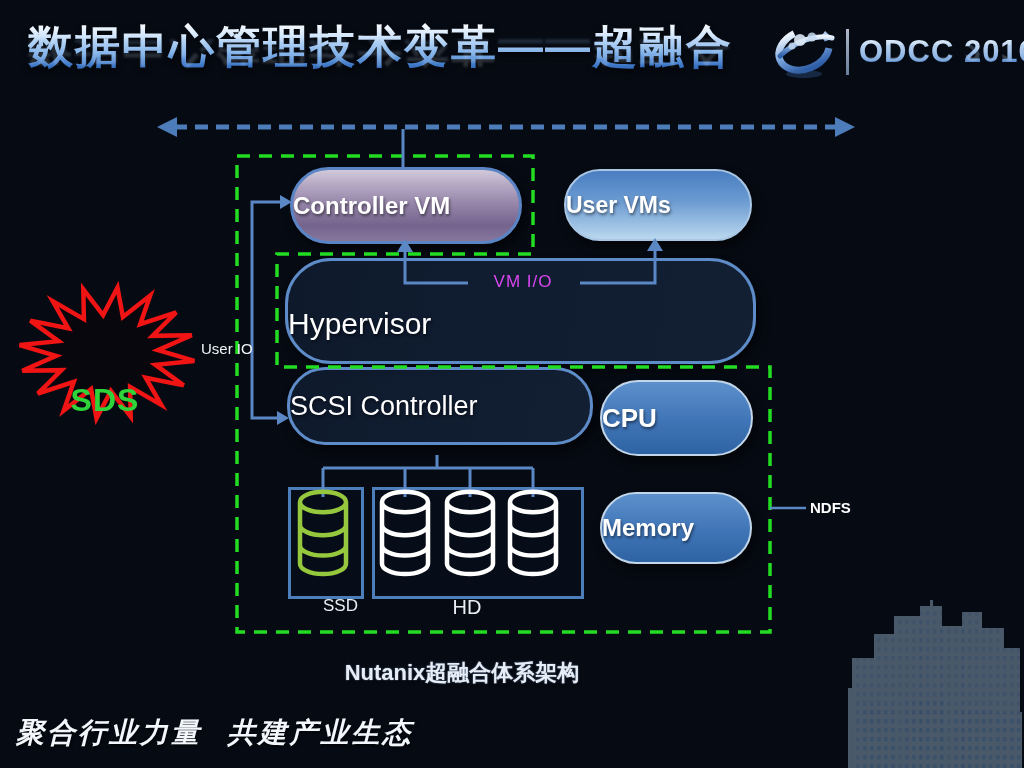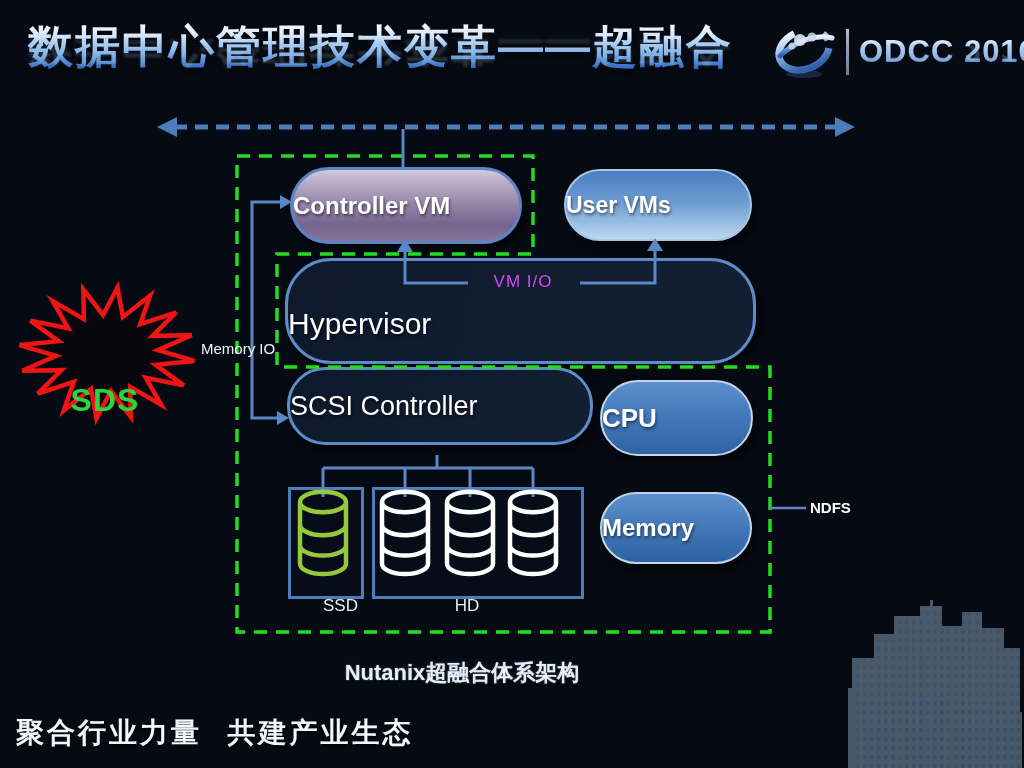--- a/index.html
+++ b/index.html
@@ -74,25 +74,25 @@
   }
   .disk-enclosure{position:absolute;border:3px solid #4c7fba;background:rgba(10,22,42,0.25);z-index:3;}
   .ssd-enclosure{left:288px;top:487px;width:70px;height:106px;}
   .hd-enclosure{left:372px;top:487px;width:206px;height:106px;}
   
   .free-label{position:absolute;color:#fff;z-index:7;}
   .vm-io-label{left:460px;top:272px;width:126px;text-align:center;font-size:17px;letter-spacing:1px;}
   .store-io-label{left:201px;top:340px;font-size:15px;color:#f0f3f7;}
   .ndfs-label{left:810px;top:499px;font-size:15px;font-weight:bold;}
   .ssd-label{left:288px;top:596px;width:70px;text-align:right;font-size:17px;color:#e9eef5;}
-  .hd-label{left:372px;top:596px;width:190px;text-align:center;font-size:17px;color:#e9eef5;}
+  .hd-label{left:372px;top:596px;width:190px;text-align:center;font-size:20px;color:#e9eef5;}
   .caption{left:262px;top:658px;width:400px;text-align:center;font-size:22px;font-weight:bold;color:#e6edf6;
            text-shadow:0 0 2px rgba(120,150,190,.8),1px 2px 3px rgba(0,0,0,.6);}
   .slogan{left:16px;top:714px;font-size:28px;letter-spacing:3px;white-space:pre;color:#f3f7fc;
-          font-family:"DejaVu Serif","Liberation Serif",serif;font-weight:bold;
+          font-family:"DejaVu Serif","Liberation Serif",serif;font-style:italic;font-weight:bold;
           text-shadow:1px 2px 3px rgba(0,0,0,.6);}
   .sds-text{left:50px;top:334px;width:110px;text-align:center;font-size:32px;font-weight:bold;letter-spacing:1px;z-index:7;}
   
   .lines-layer{position:absolute;left:0;top:0;z-index:5;pointer-events:none;}
   .sds-svg{position:absolute;left:12px;top:280px;z-index:6;pointer-events:none;}
   .skyline{position:absolute;left:848px;top:600px;z-index:1;pointer-events:none;}
 </style>
 </head>
 <body>
 
@@ -225,20 +225,20 @@
         <path d="M 510 502 A 23 10.35 0 1 0 556 502 A 23 10.35 0 1 0 510 502 M 510 502 L 510 563.65 M 556 502 L 556 563.65 M 510 563.65 A 23 10.35 0 0 0 556 563.65 M 510 524.8105 A 23 10.35 0 0 0 556 524.8105 M 510 545.155 A 23 10.35 0 0 0 556 545.155" fill="none" stroke="#ffffff" stroke-width="4.5" stroke-linecap="round"></path>
       </g>
   </svg>
 
   <svg class="sds-svg" width="190" height="150" viewBox="0 0 190 150">
     <polygon id="sds-star-poly" fill="rgba(15,0,0,0.25)" stroke="#f01414" stroke-width="4.5" stroke-linejoin="miter" points="182.4,80.9 143.5,84.8 171.7,105.4 133.7,97.7 149.3,124.9 118.1,106.9 118.7,136.6 98.9,110.9 84.5,138.5 79.1,109.1 51.8,130.5 61.8,101.8 25.8,113.7 49.5,90.2 10.3,90.8 44.1,75.9 7.6,65.1 46.5,61.2 18.3,40.6 56.3,48.3 40.7,21.1 71.9,39.1 71.3,9.4 91.1,35.1 105.5,7.5 110.9,36.9 138.2,15.5 128.2,44.2 164.2,32.3 140.5,55.8 179.7,55.2 145.9,70.1"></polygon>
   </svg>
   <div class="free-label sds-text" style="color: rgb(46, 212, 58); margin-top: 48px;">SDS</div>
 
   <div class="free-label vm-io-label" style="color: #d946ef;">VM I/O</div>
-  <div class="free-label store-io-label">Memory IO</div>
+  <div class="free-label store-io-label">User IO</div>
   <div class="free-label ndfs-label">NDFS</div>
   <div class="free-label ssd-label">SSD</div>
   <div class="free-label hd-label">HD</div>
   <div class="free-label caption">Nutanix超融合体系架构</div>
   <div class="free-label slogan">聚合行业力量  共建产业生态</div>
 
 </div>
 
 </body></html>

